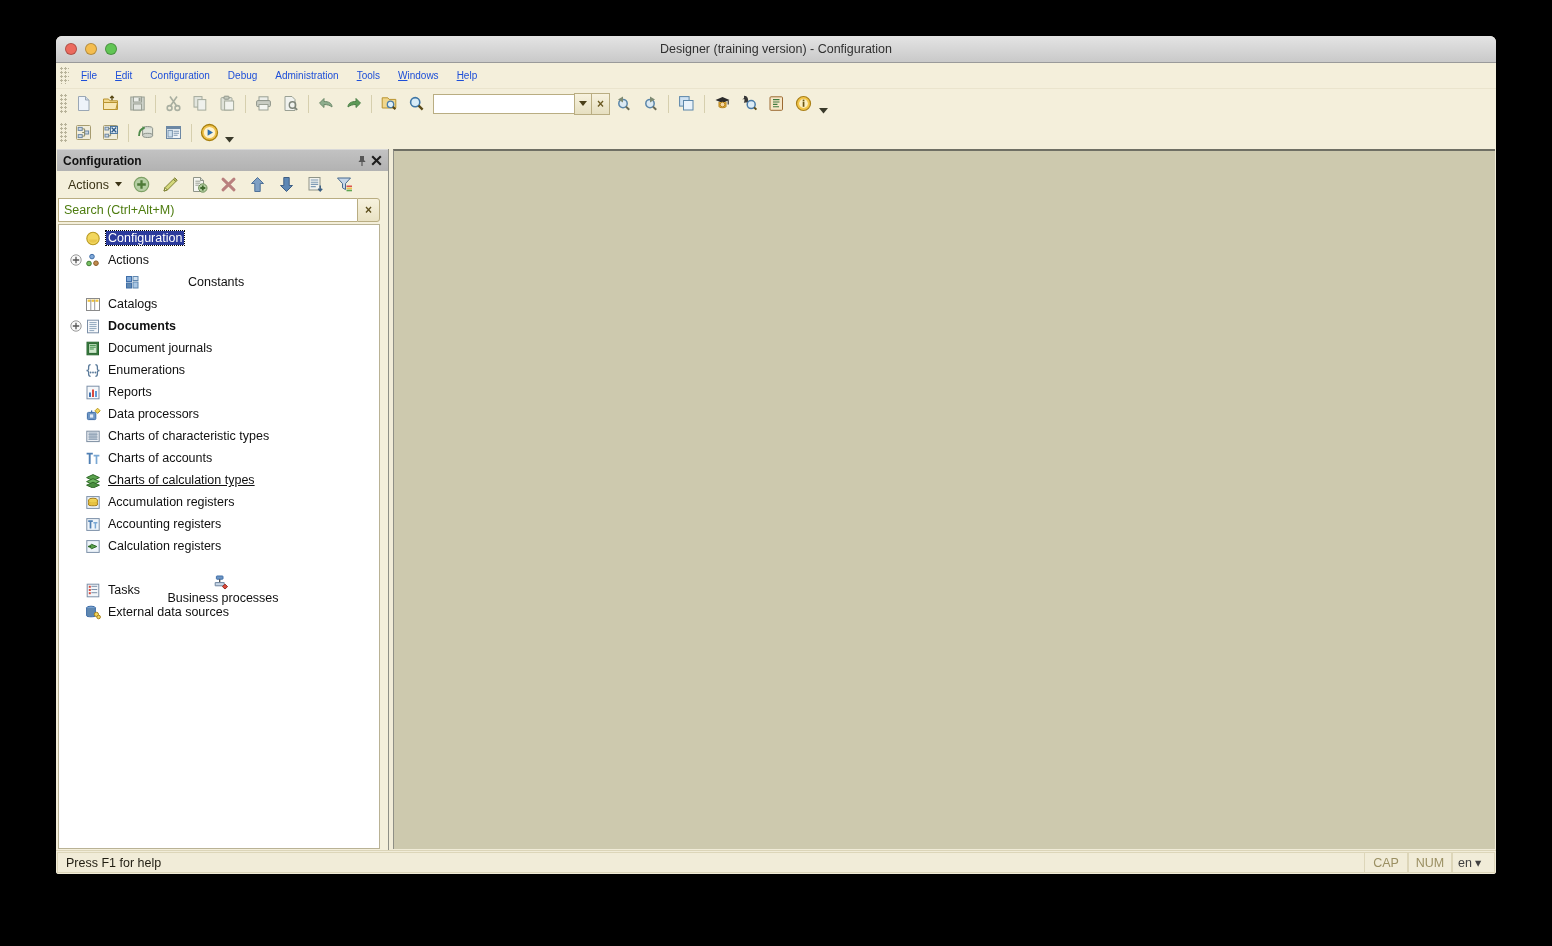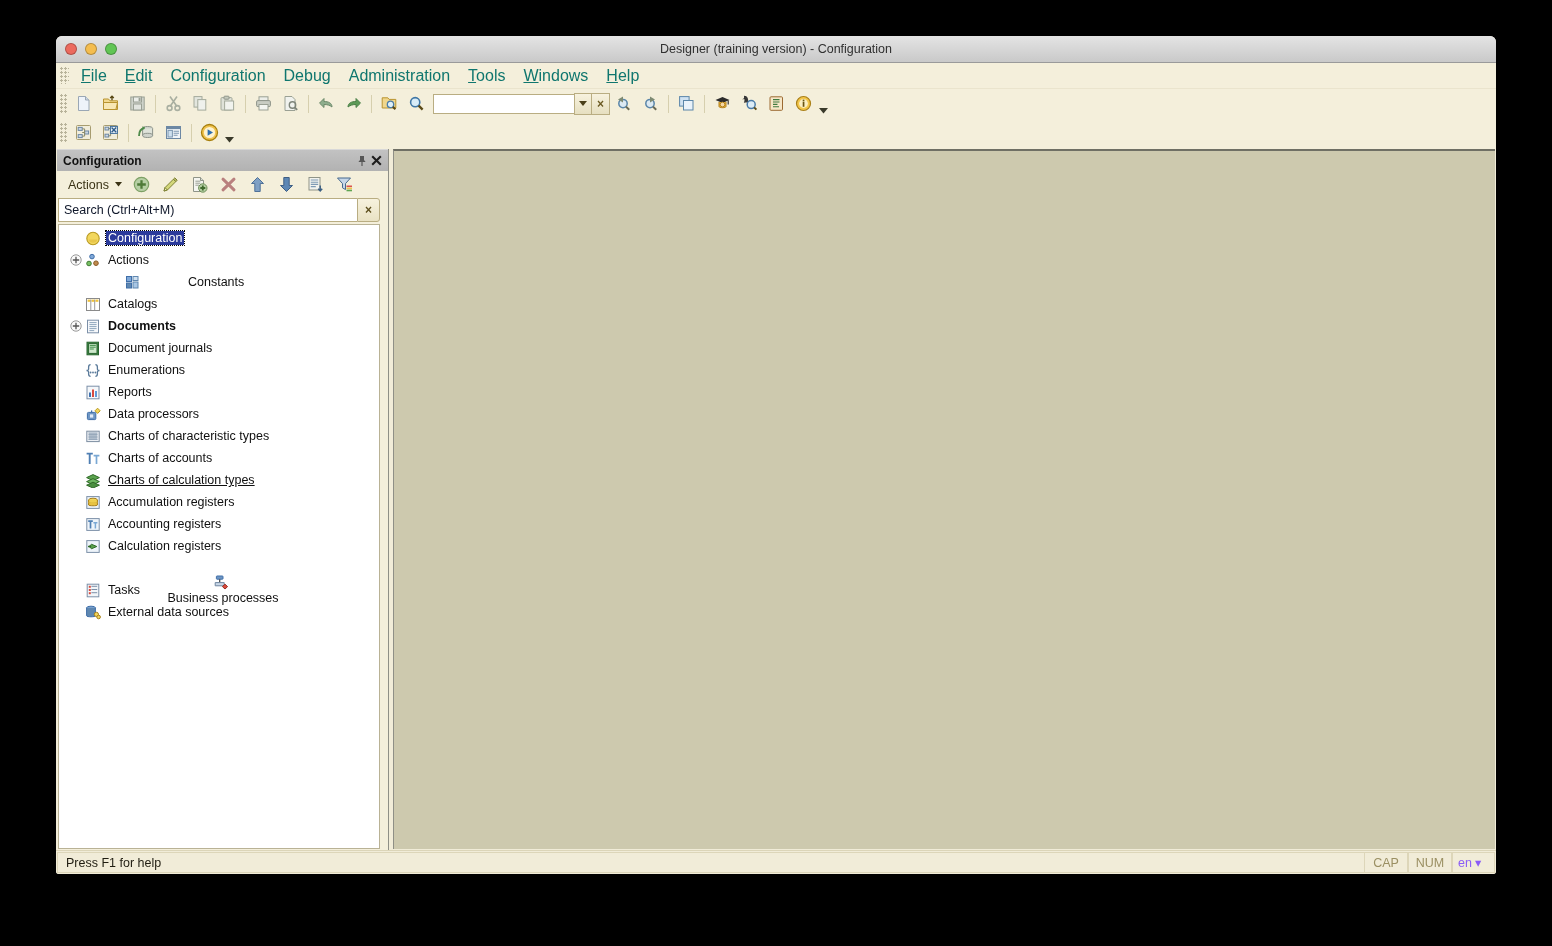--- a/index.html
+++ b/index.html
@@ -69,22 +69,22 @@
   }
   .grip {
     width: 9px; height: 17px;
     margin: 0 3px 0 4px;
     background-image:
       radial-gradient(circle at 1.5px 1.5px, #b8b39a 1px, transparent 1.2px);
     background-size: 4px 4px;
     flex: none;
   }
   .menu-item {
-    font-size: 16px;
-    color: #0f766e;
+    font-size: 10px;
+    color: #1d4ed8;
     padding: 2px 9px;
     cursor: default;
     white-space: nowrap;
   }
   .menu-item u { text-decoration: underline; }
   
   .toolbars {
     background: #f4efdb;
     flex: none;
     padding-bottom: 2px;
@@ -213,21 +213,21 @@
     align-items: stretch;
     margin: 0 8px 2px 1px;
     flex: none;
   }
   .search-input {
     flex: 1;
     background: #fff;
     border: 1px solid #b9ad82;
     border-right: none;
     font-size: 12.5px;
-    color: #0f172a;
+    color: #4d7c0f;
     padding-left: 5px;
     display: flex; align-items: center;
     font-family: "Liberation Sans", sans-serif;
   }
   .search-clear {
     width: 21px;
     background: linear-gradient(#f7f2de, #e9e2c4);
     border: 1px solid #b9ad82;
     border-radius: 0 3px 3px 0;
     display: flex; align-items: center; justify-content: center;
@@ -305,21 +305,21 @@
   .status-cell {
     width: 42px;
     display: flex; align-items: center; justify-content: center;
     font-size: 12.5px;
     color: #9a8f62;
     border: 1px solid #ddd6b9;
     margin: 1px 0;
   }
   .status-cell.lang {
     width: 36px;
-    color: #8b5cf6;
+    color: #404040;
     justify-content: flex-start;
     padding-left: 5px;
     margin-right: 1px;
   }
   .lang-caret { margin-left: 3px; }
   svg { display: block; }
 </style>
 </head>
 <body>
 

